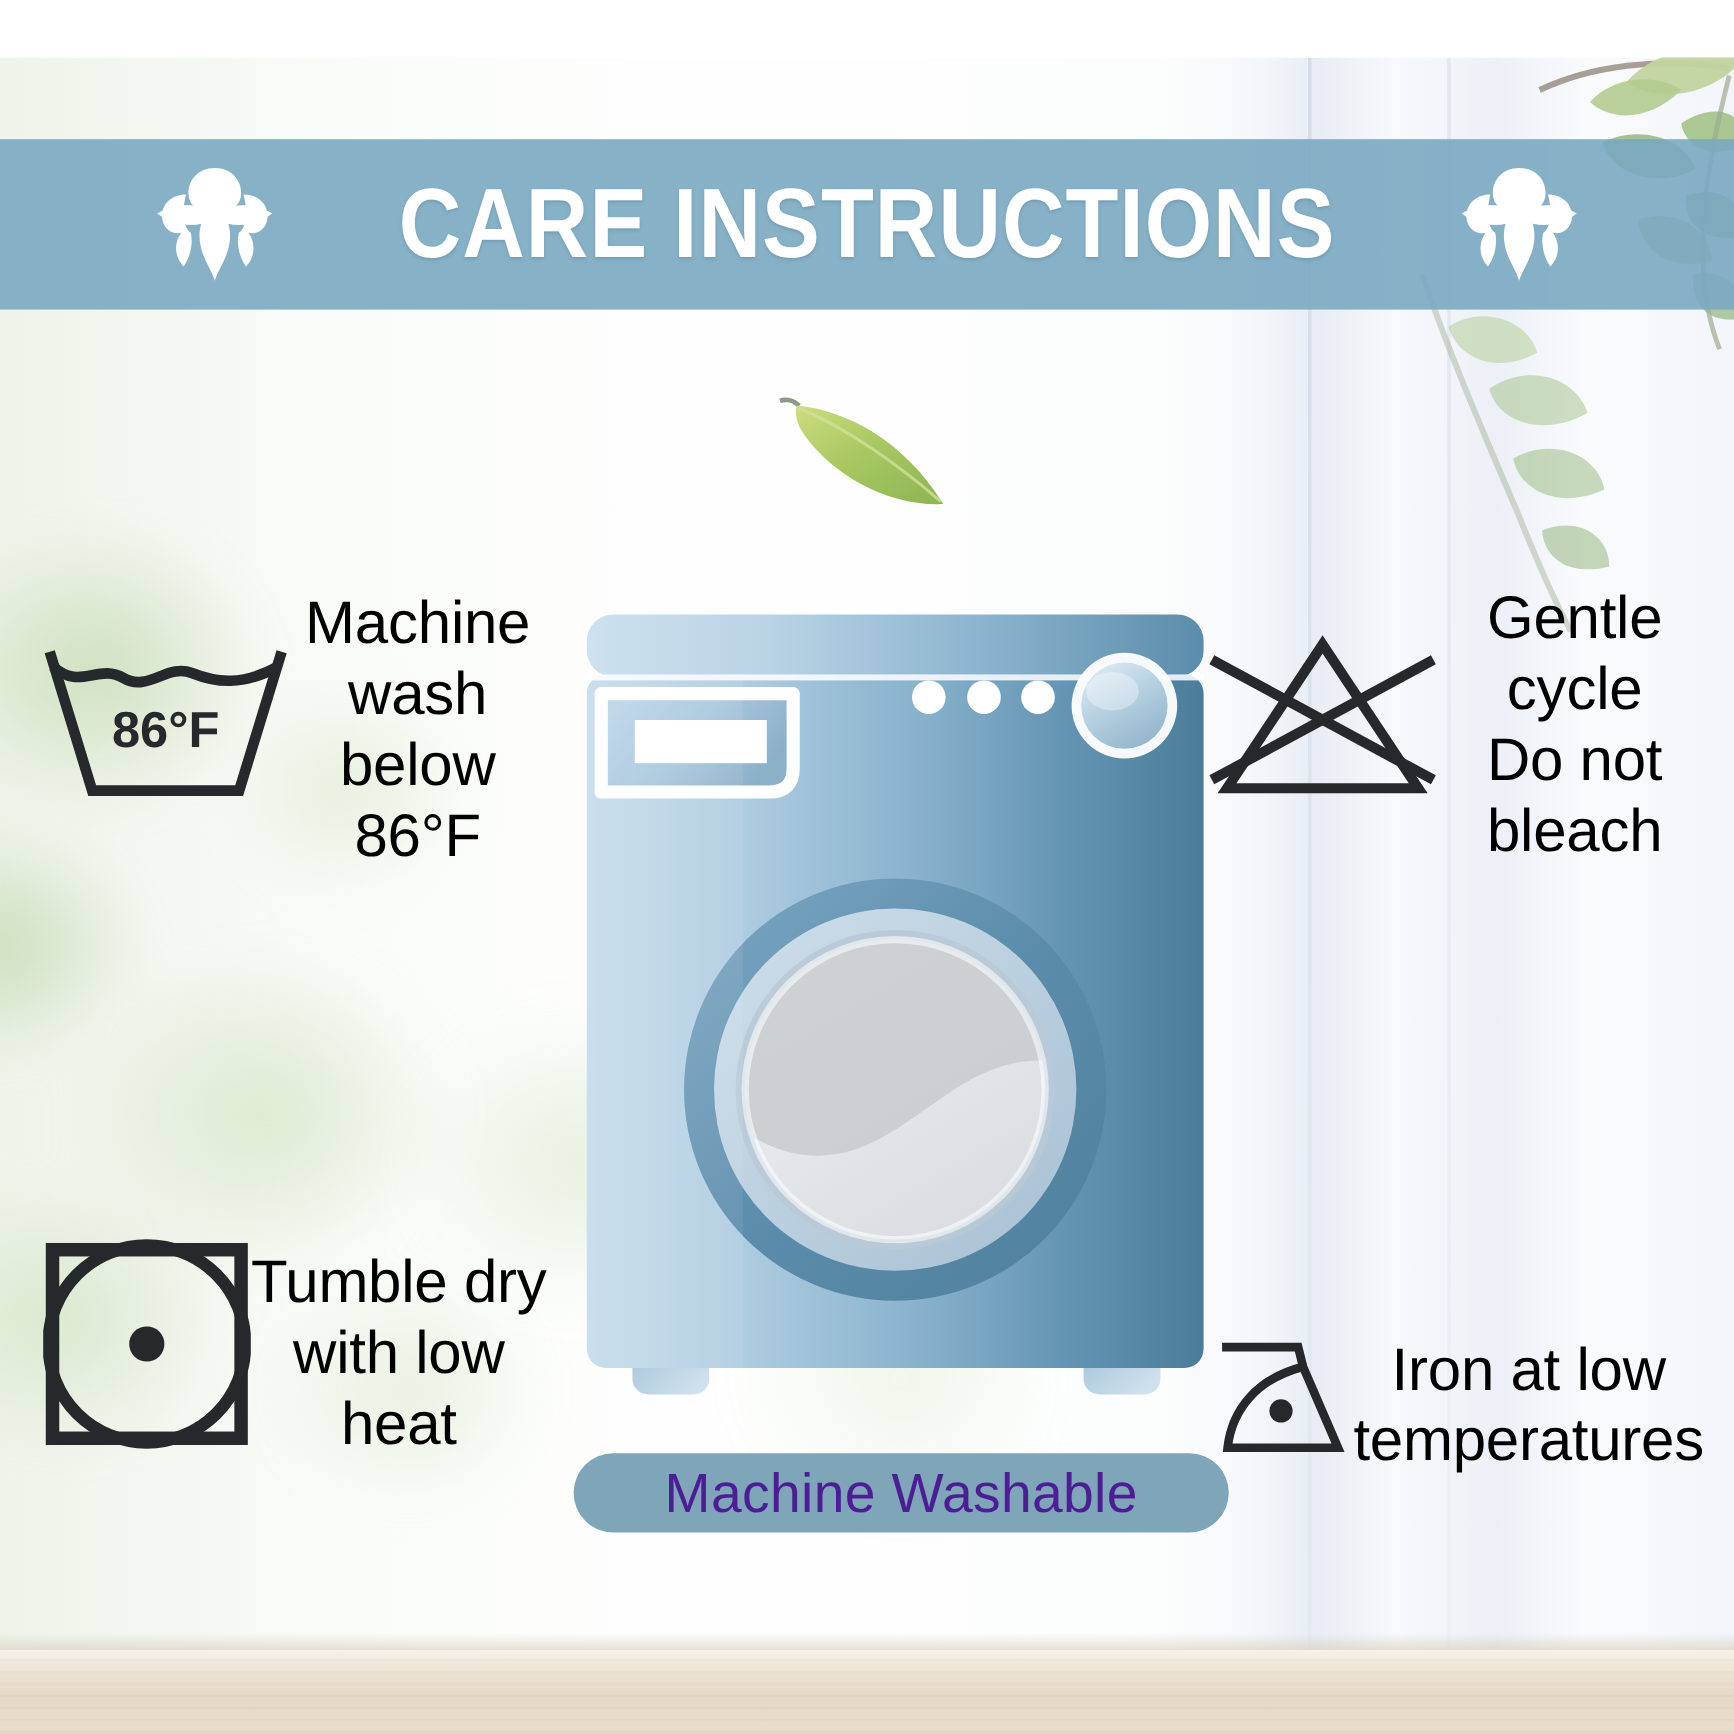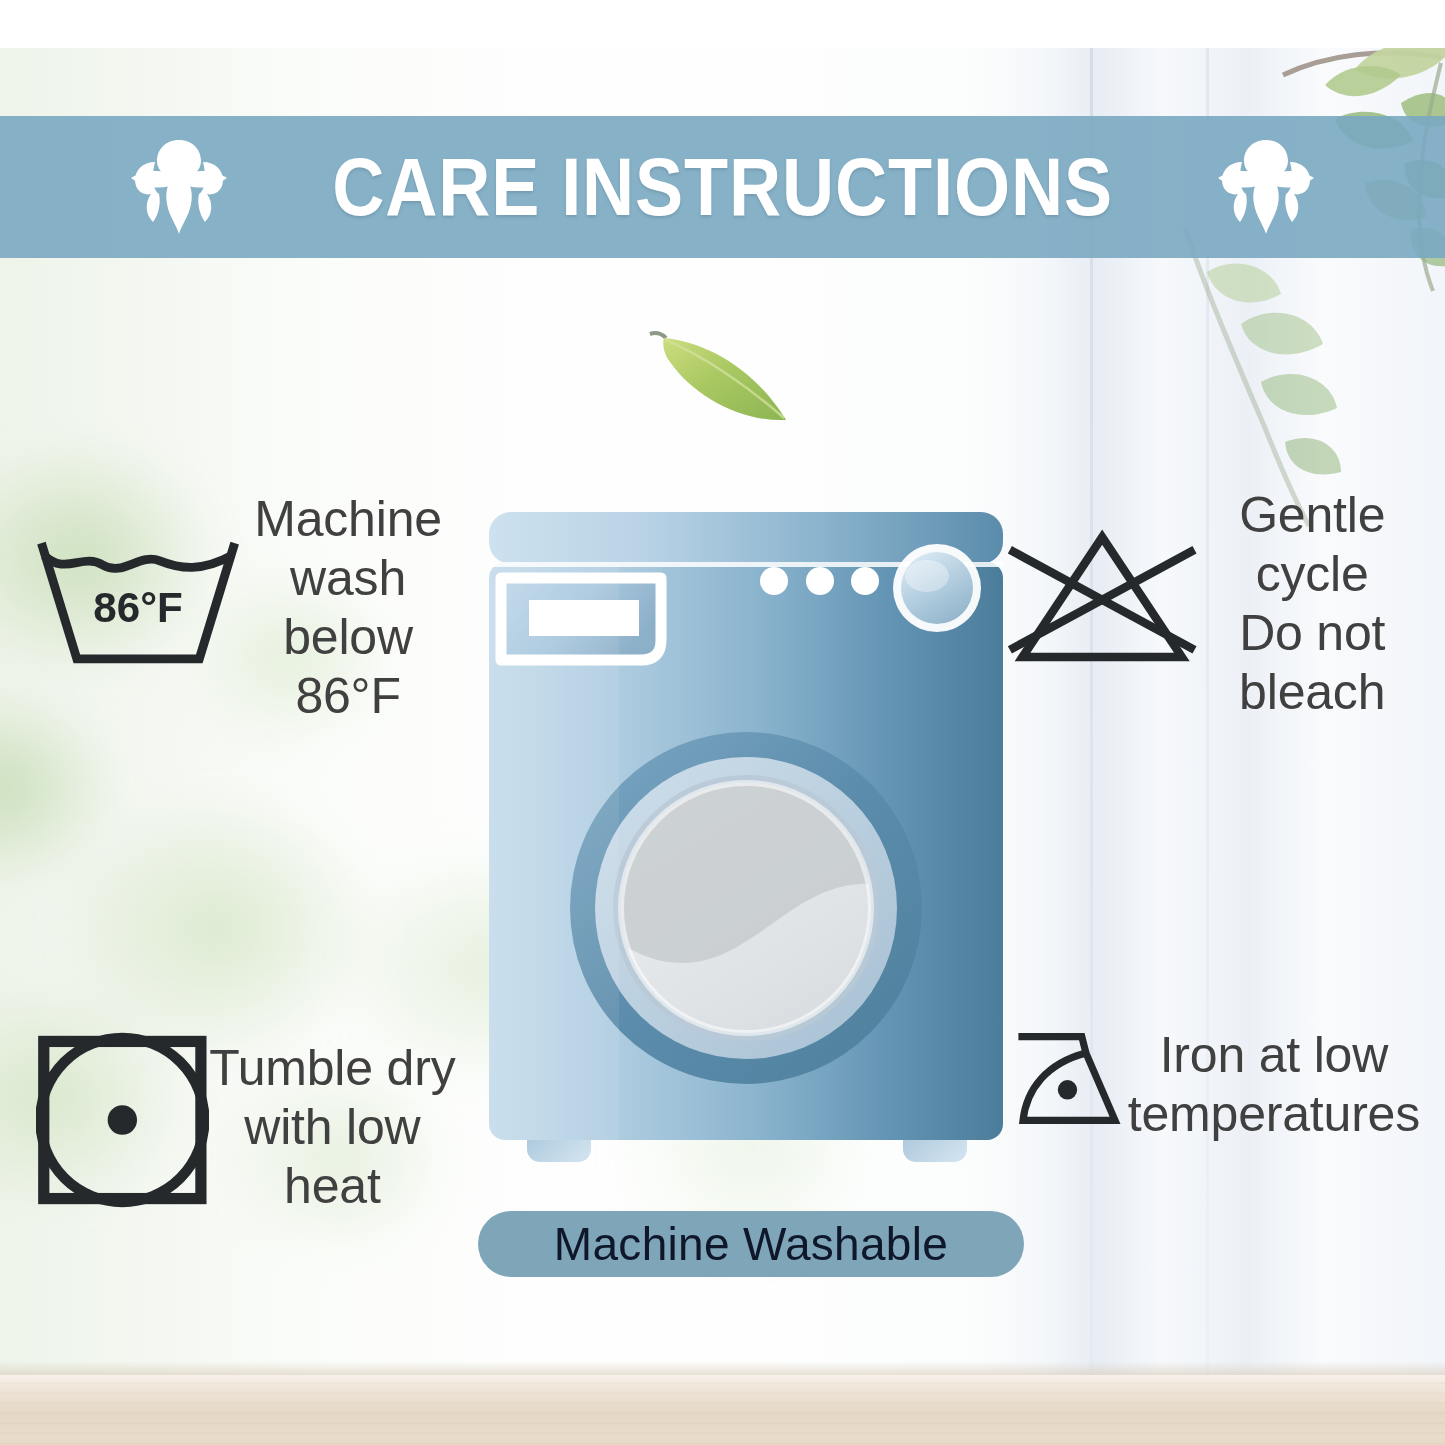--- a/index.html
+++ b/index.html
@@ -76,34 +76,34 @@
     display:flex;align-items:center;justify-content:center;gap:40px;}
   .banner-title{
     color:#ffffff;font-size:82px;line-height:1;letter-spacing:1px;font-weight:bold;
     transform:scaleX(0.88);transform-origin:center;white-space:nowrap;
     text-shadow:0 2px 3px rgba(60,95,115,0.25);}
   .fleur{width:120px;height:110px;flex:0 0 auto;}
 
   
   .sym{position:absolute;display:flex;flex-direction:row;align-items:center;}
   .sym-art{display:block;}
-  .sym-label{margin-top:14px;text-align:center;color:#404040;
+  .sym-label{margin-top:14px;text-align:center;color:#000000;
     font-size:50px;line-height:1.18;white-space:pre-line;letter-spacing:-0.2px;}
 
   #sym-wash{left:36px;top:428px;width:420px;}
   #sym-bleach{left:1000px;top:424px;width:420px;justify-content:flex-end;}
   #sym-dry{left:36px;top:972px;width:420px;}
-  #sym-iron{left:1000px;top:935px;width:420px;}
+  #sym-iron{left:1000px;top:1021px;width:420px;}
 
   
   .washer{position:absolute;left:485px;top:452px;width:522px;height:690px;}
   .badge{position:absolute;left:478px;top:1163px;width:546px;height:66px;
     border-radius:33px;background:#7fa5b9;
     display:flex;align-items:center;justify-content:center;}
-  .badge-text{color:#0f172a;font-size:46px;line-height:1;letter-spacing:0.3px;}
+  .badge-text{color:#4c1d95;font-size:46px;line-height:1;letter-spacing:0.3px;}
 
   .leaf-float{position:absolute;left:636px;top:268px;width:170px;height:120px;}
 </style>
 </head>
 <body>
 
 <div class="stage">
 
   <div class="bg-base"></div>
   <div class="bg-foliage-left"></div>

